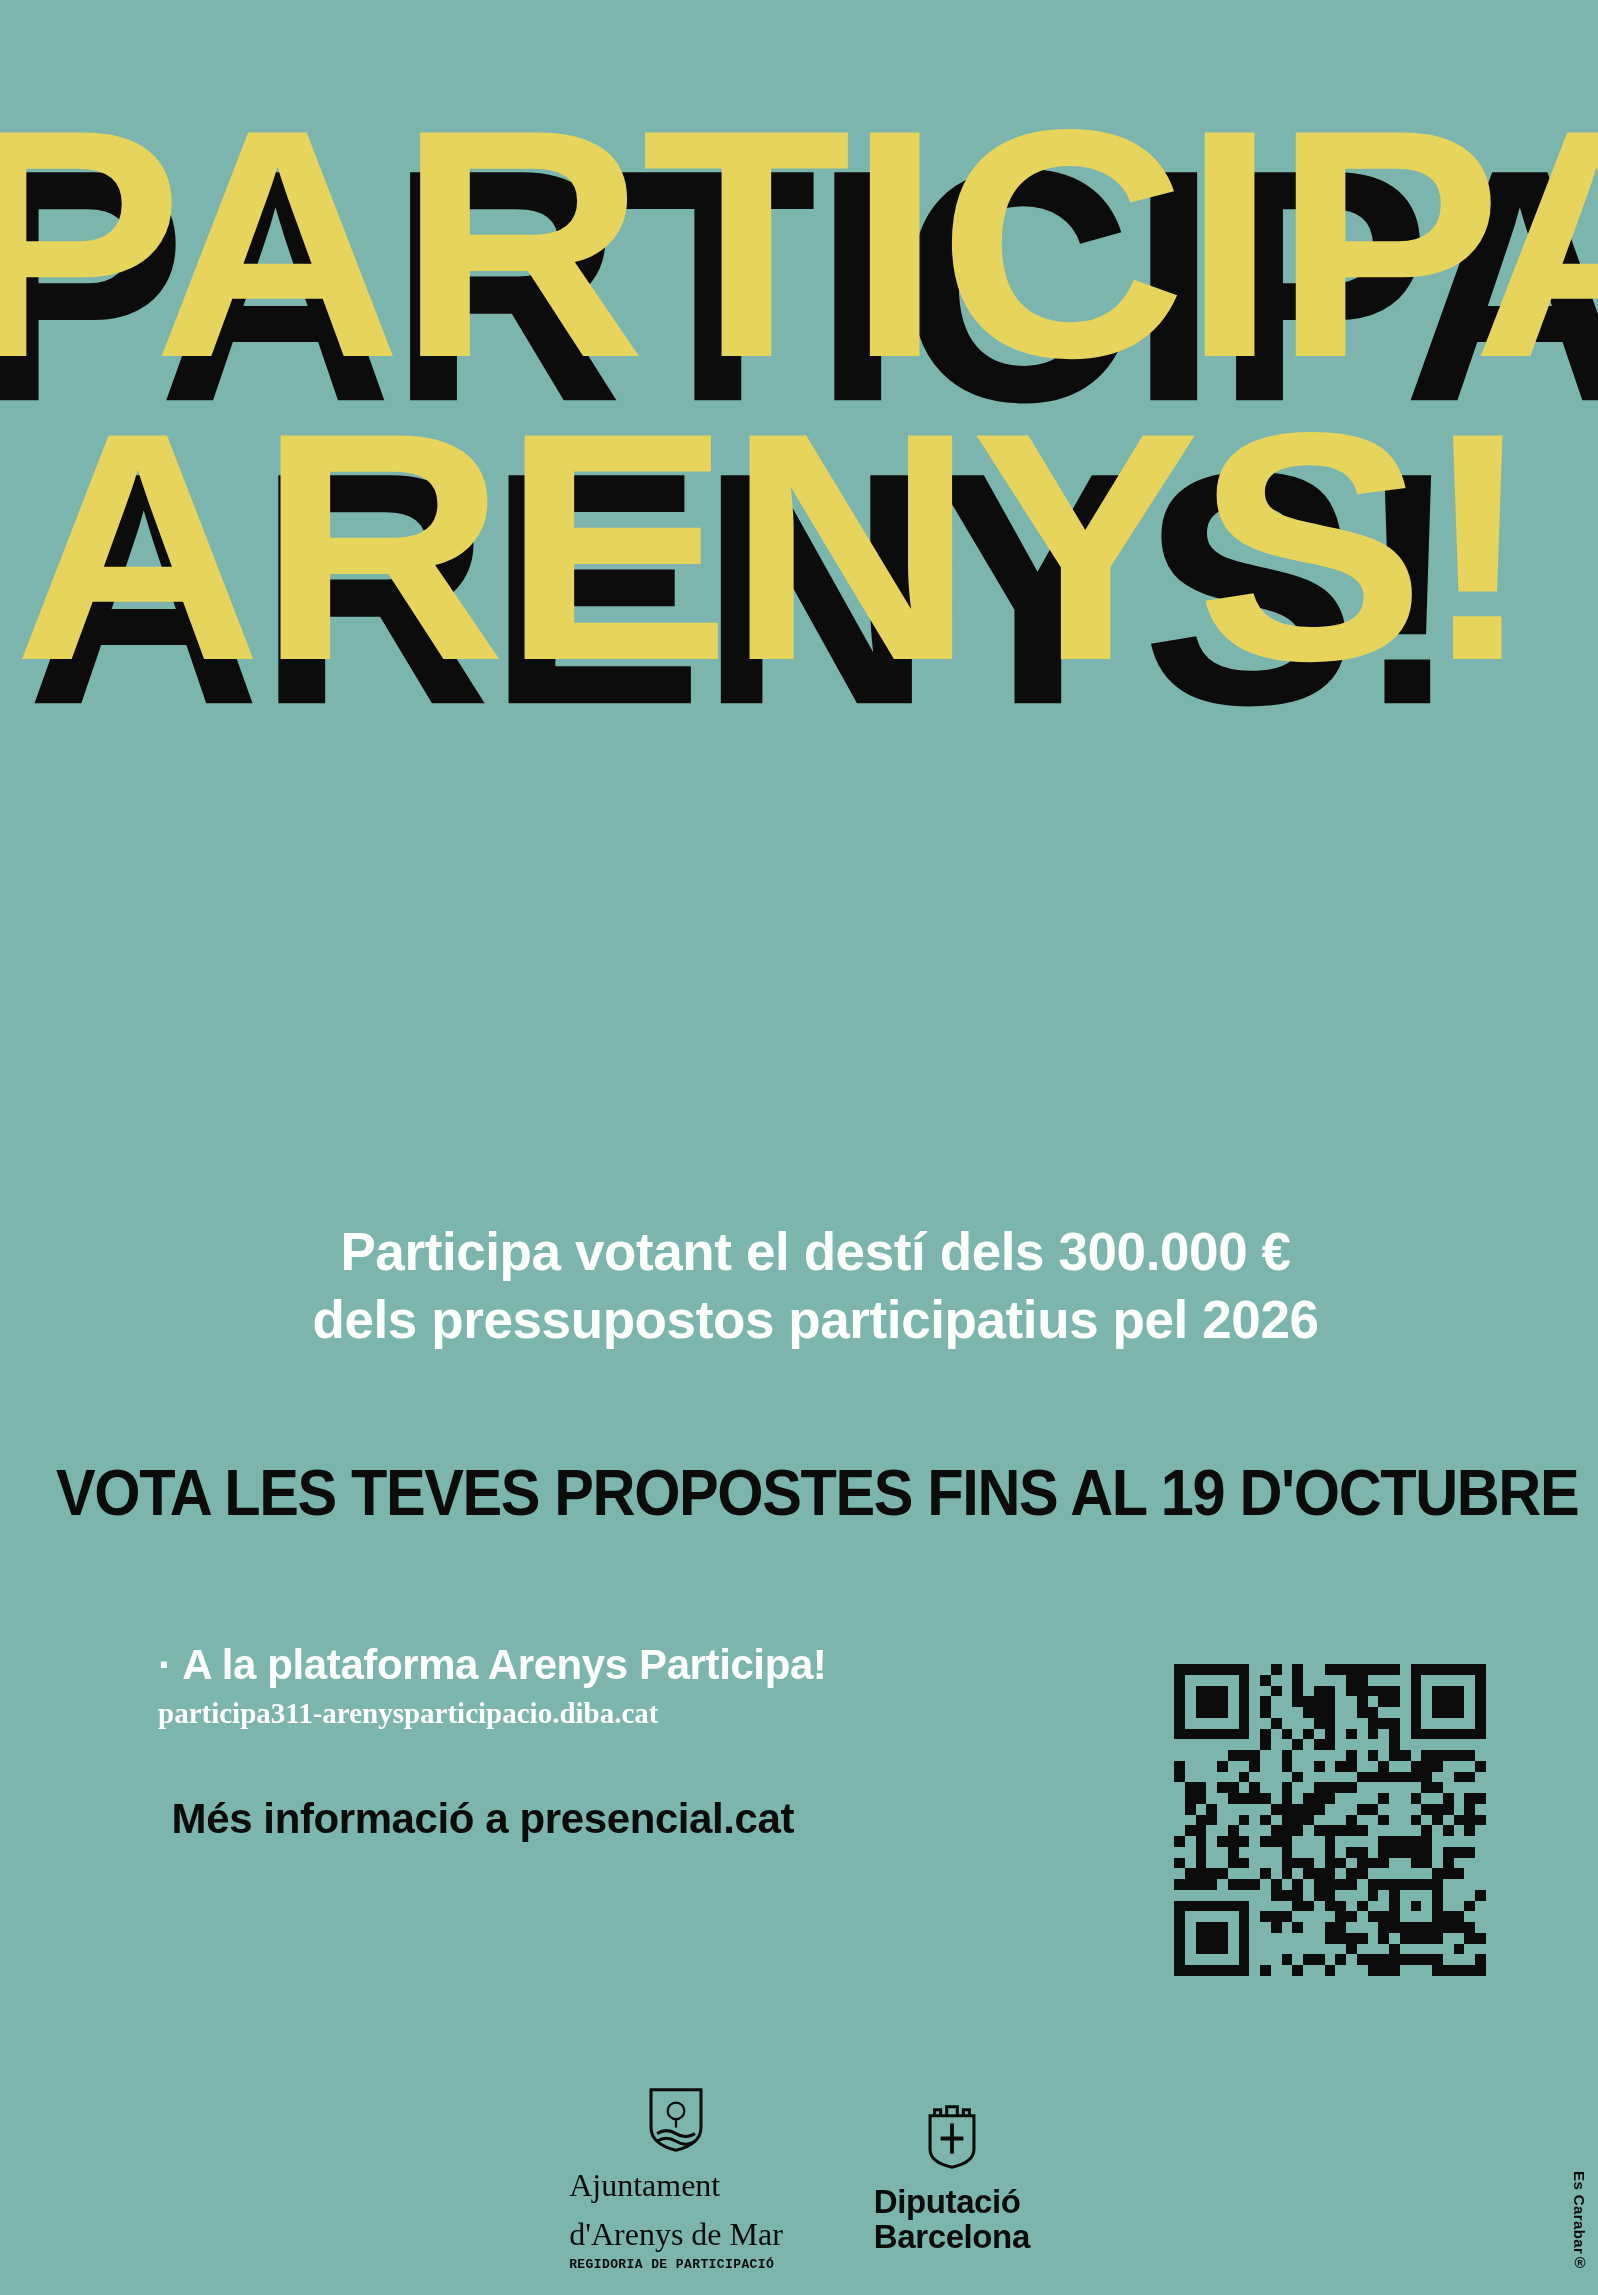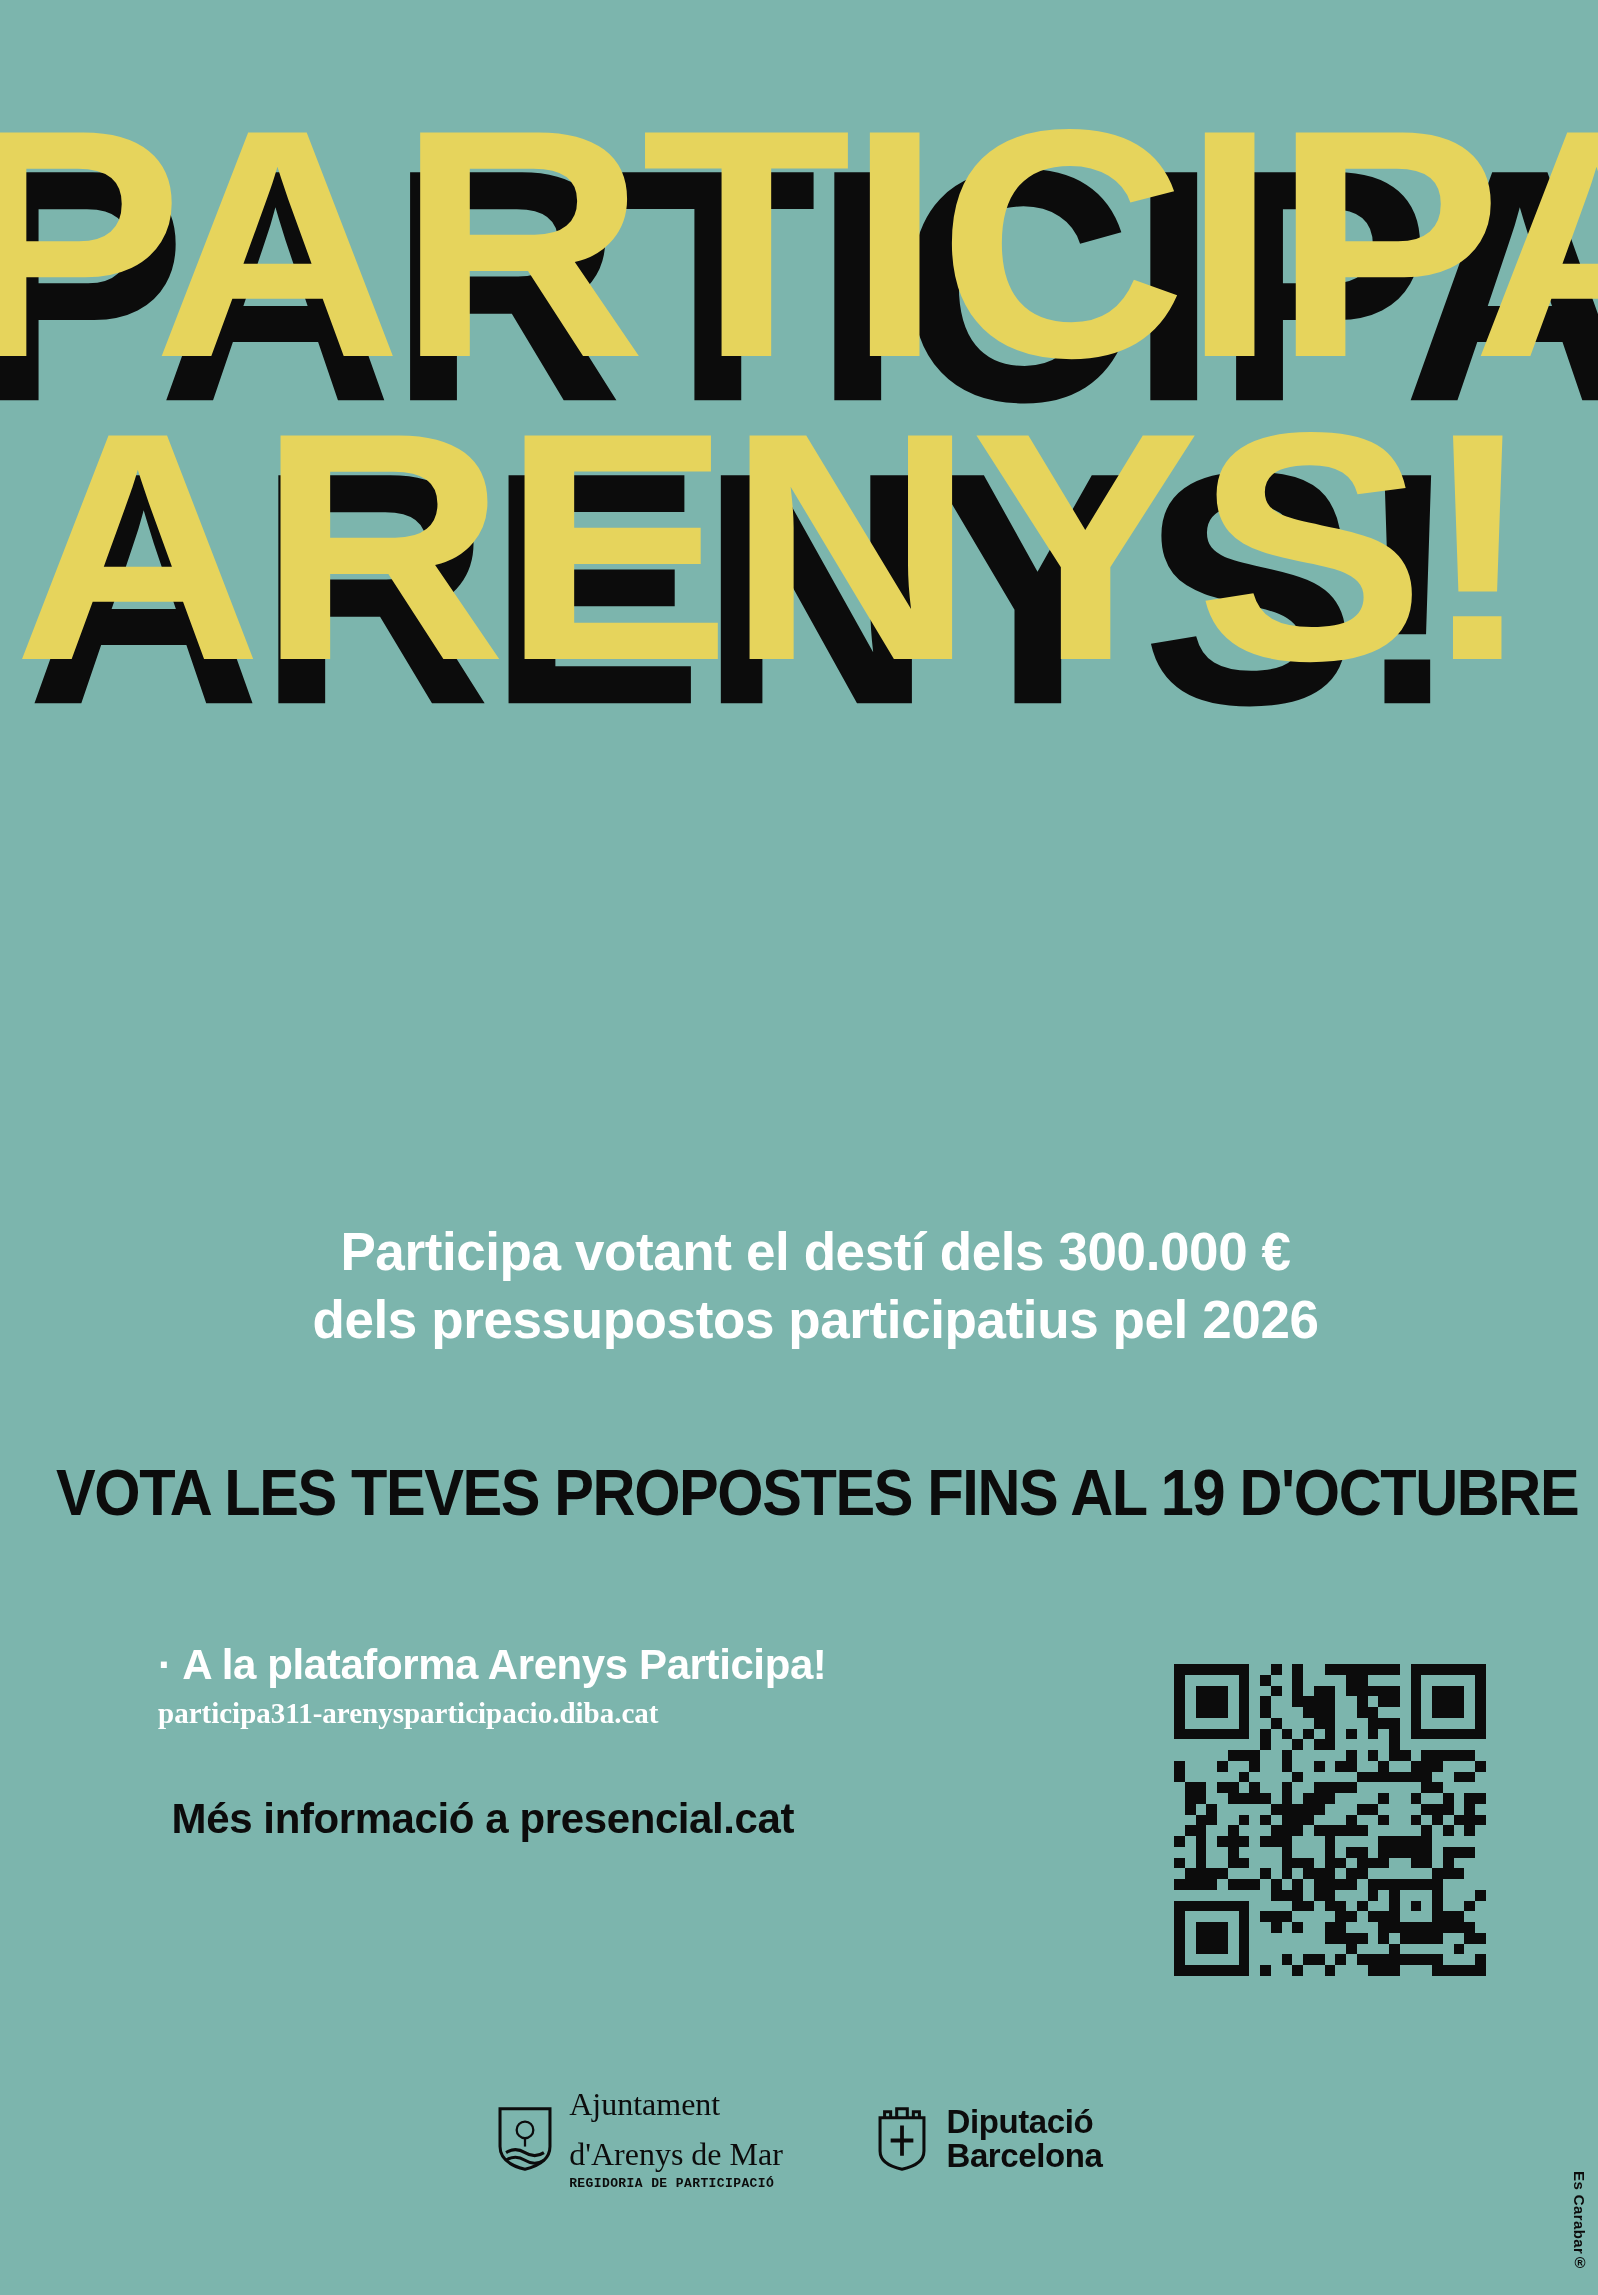--- a/index.html
+++ b/index.html
@@ -145,20 +145,21 @@
     display: flex;
     justify-content: center;
     align-items: center;
     gap: 91px;
   }
   .logo {
     display: flex;
     align-items: center;
     gap: 16.6px;
     color: #0c0c0c;
+    flex-direction: column;
   }
   .crest {
     width: 56px; height: 64px;
     flex: 0 0 auto;
   }
   .logo-txt { line-height: 1.05; }
   .logo-txt .l1 {
     font-family: "Liberation Serif", serif;
     font-size: 32px;
   }

